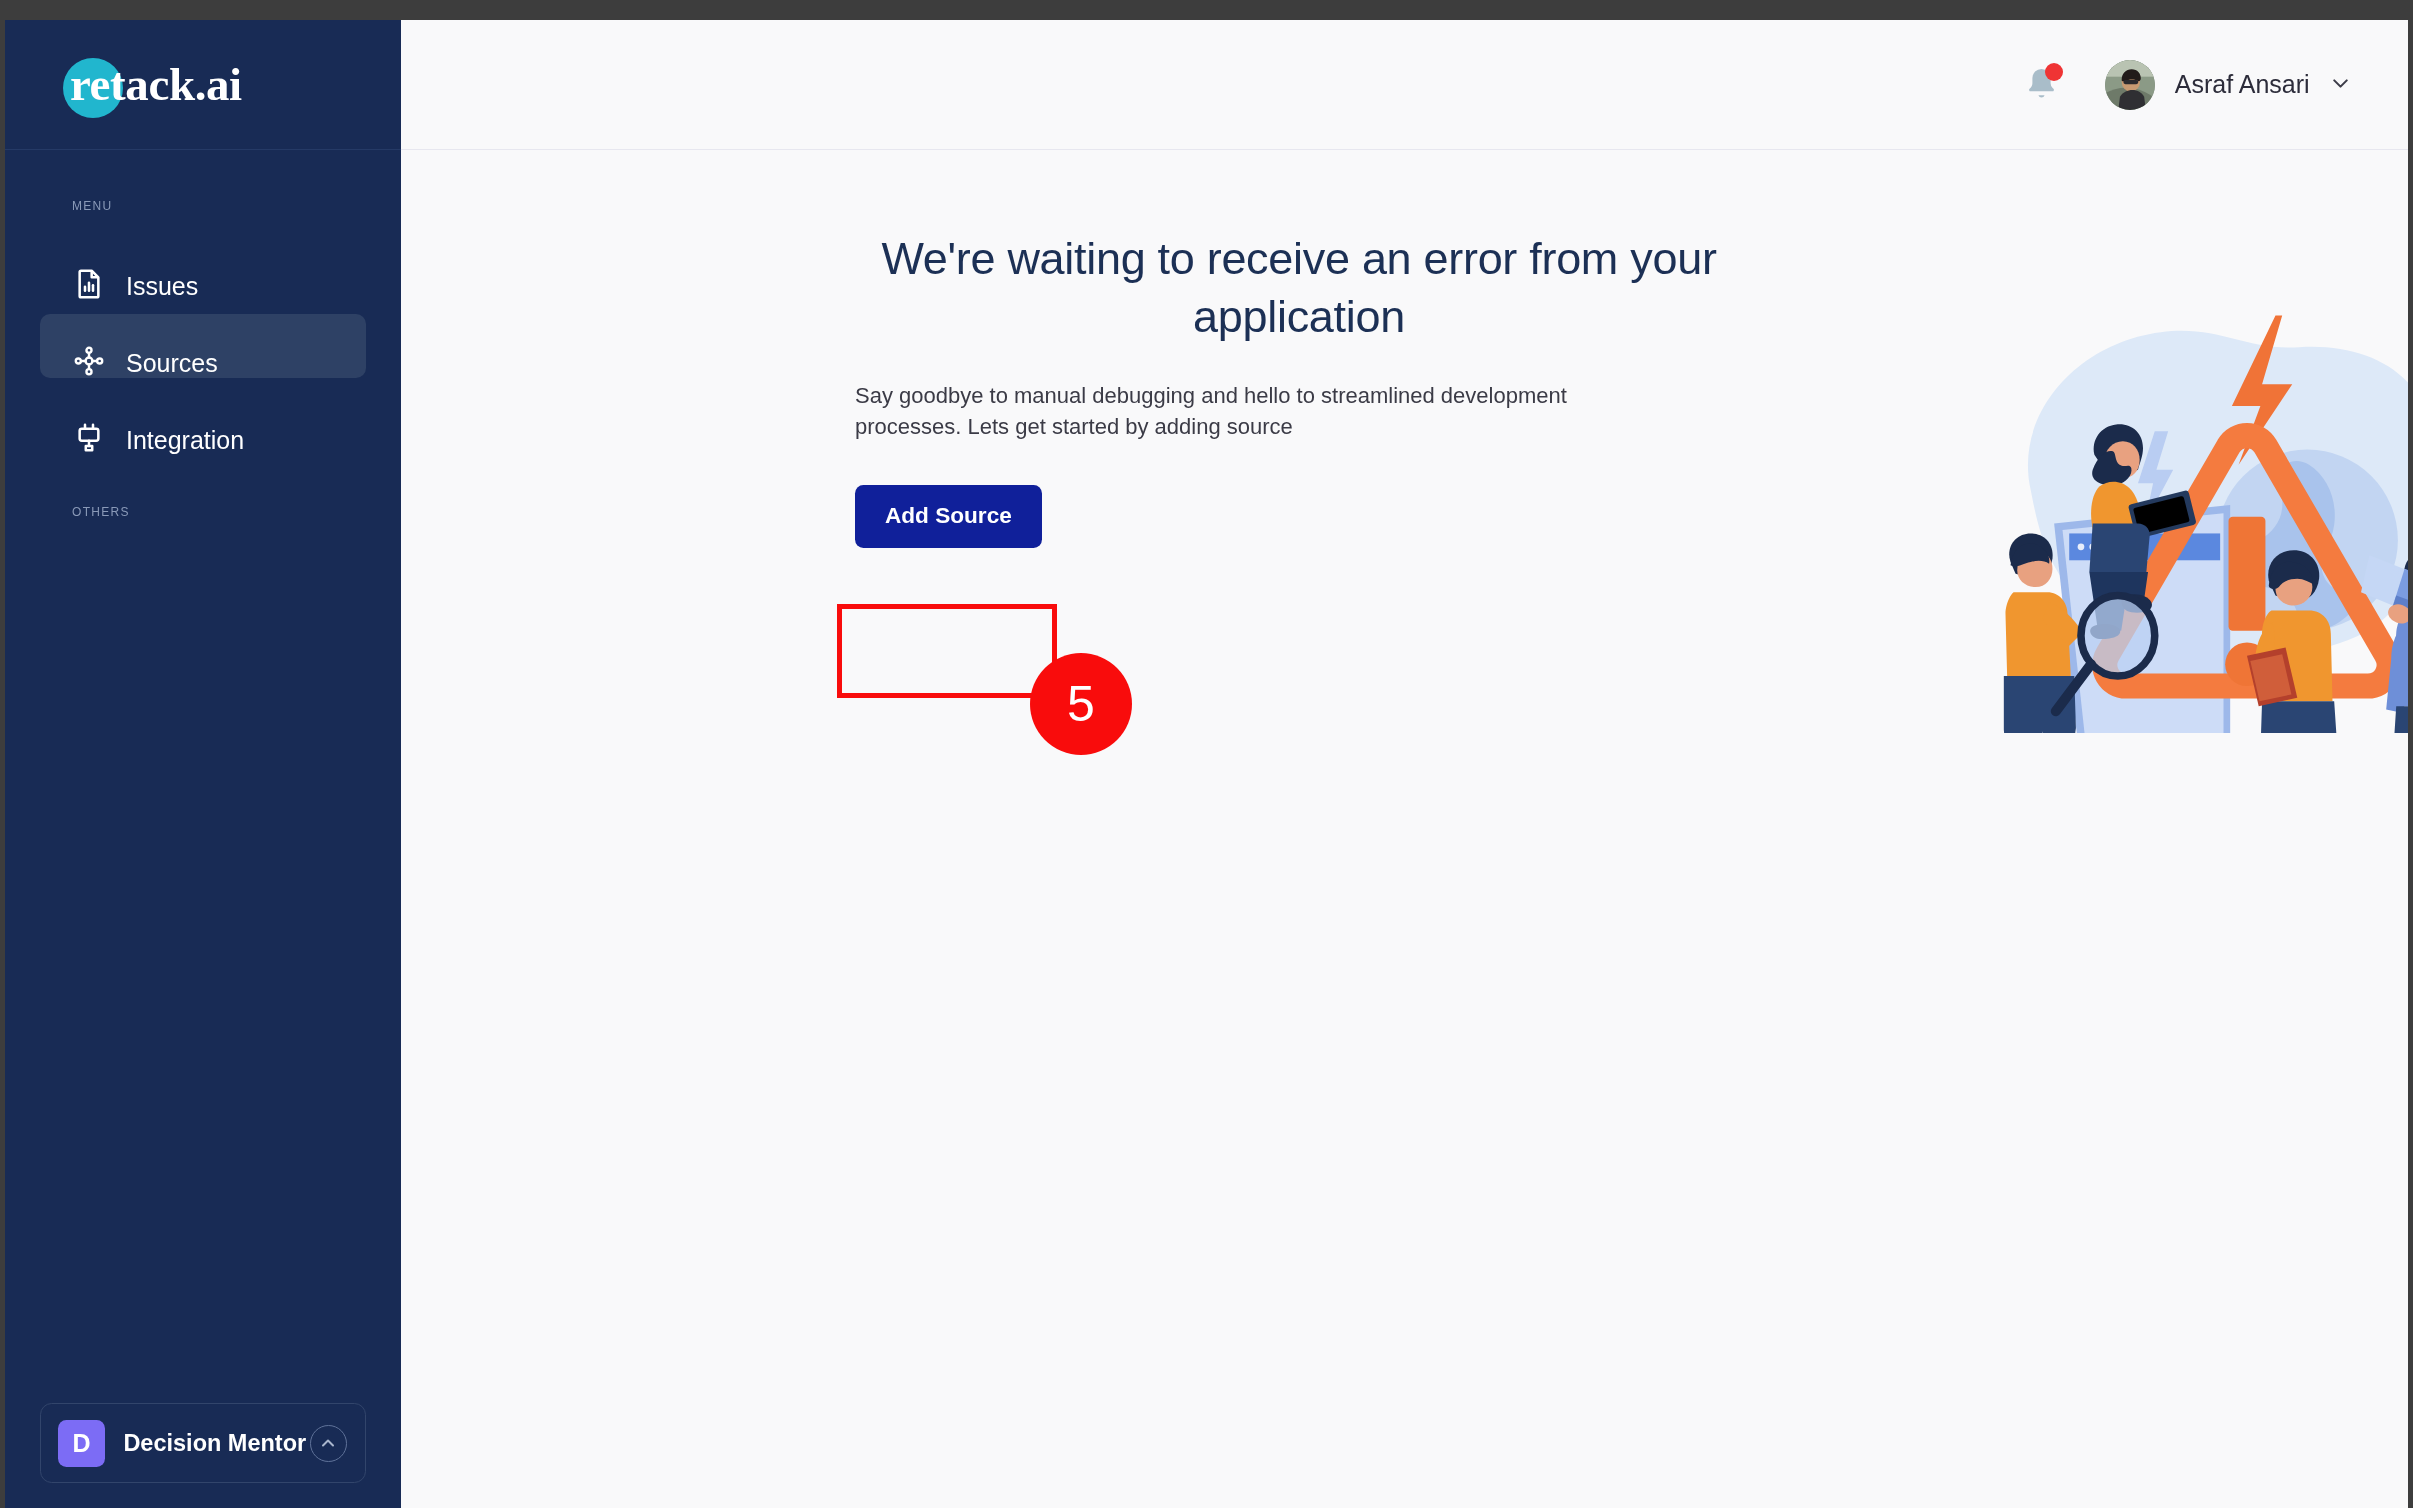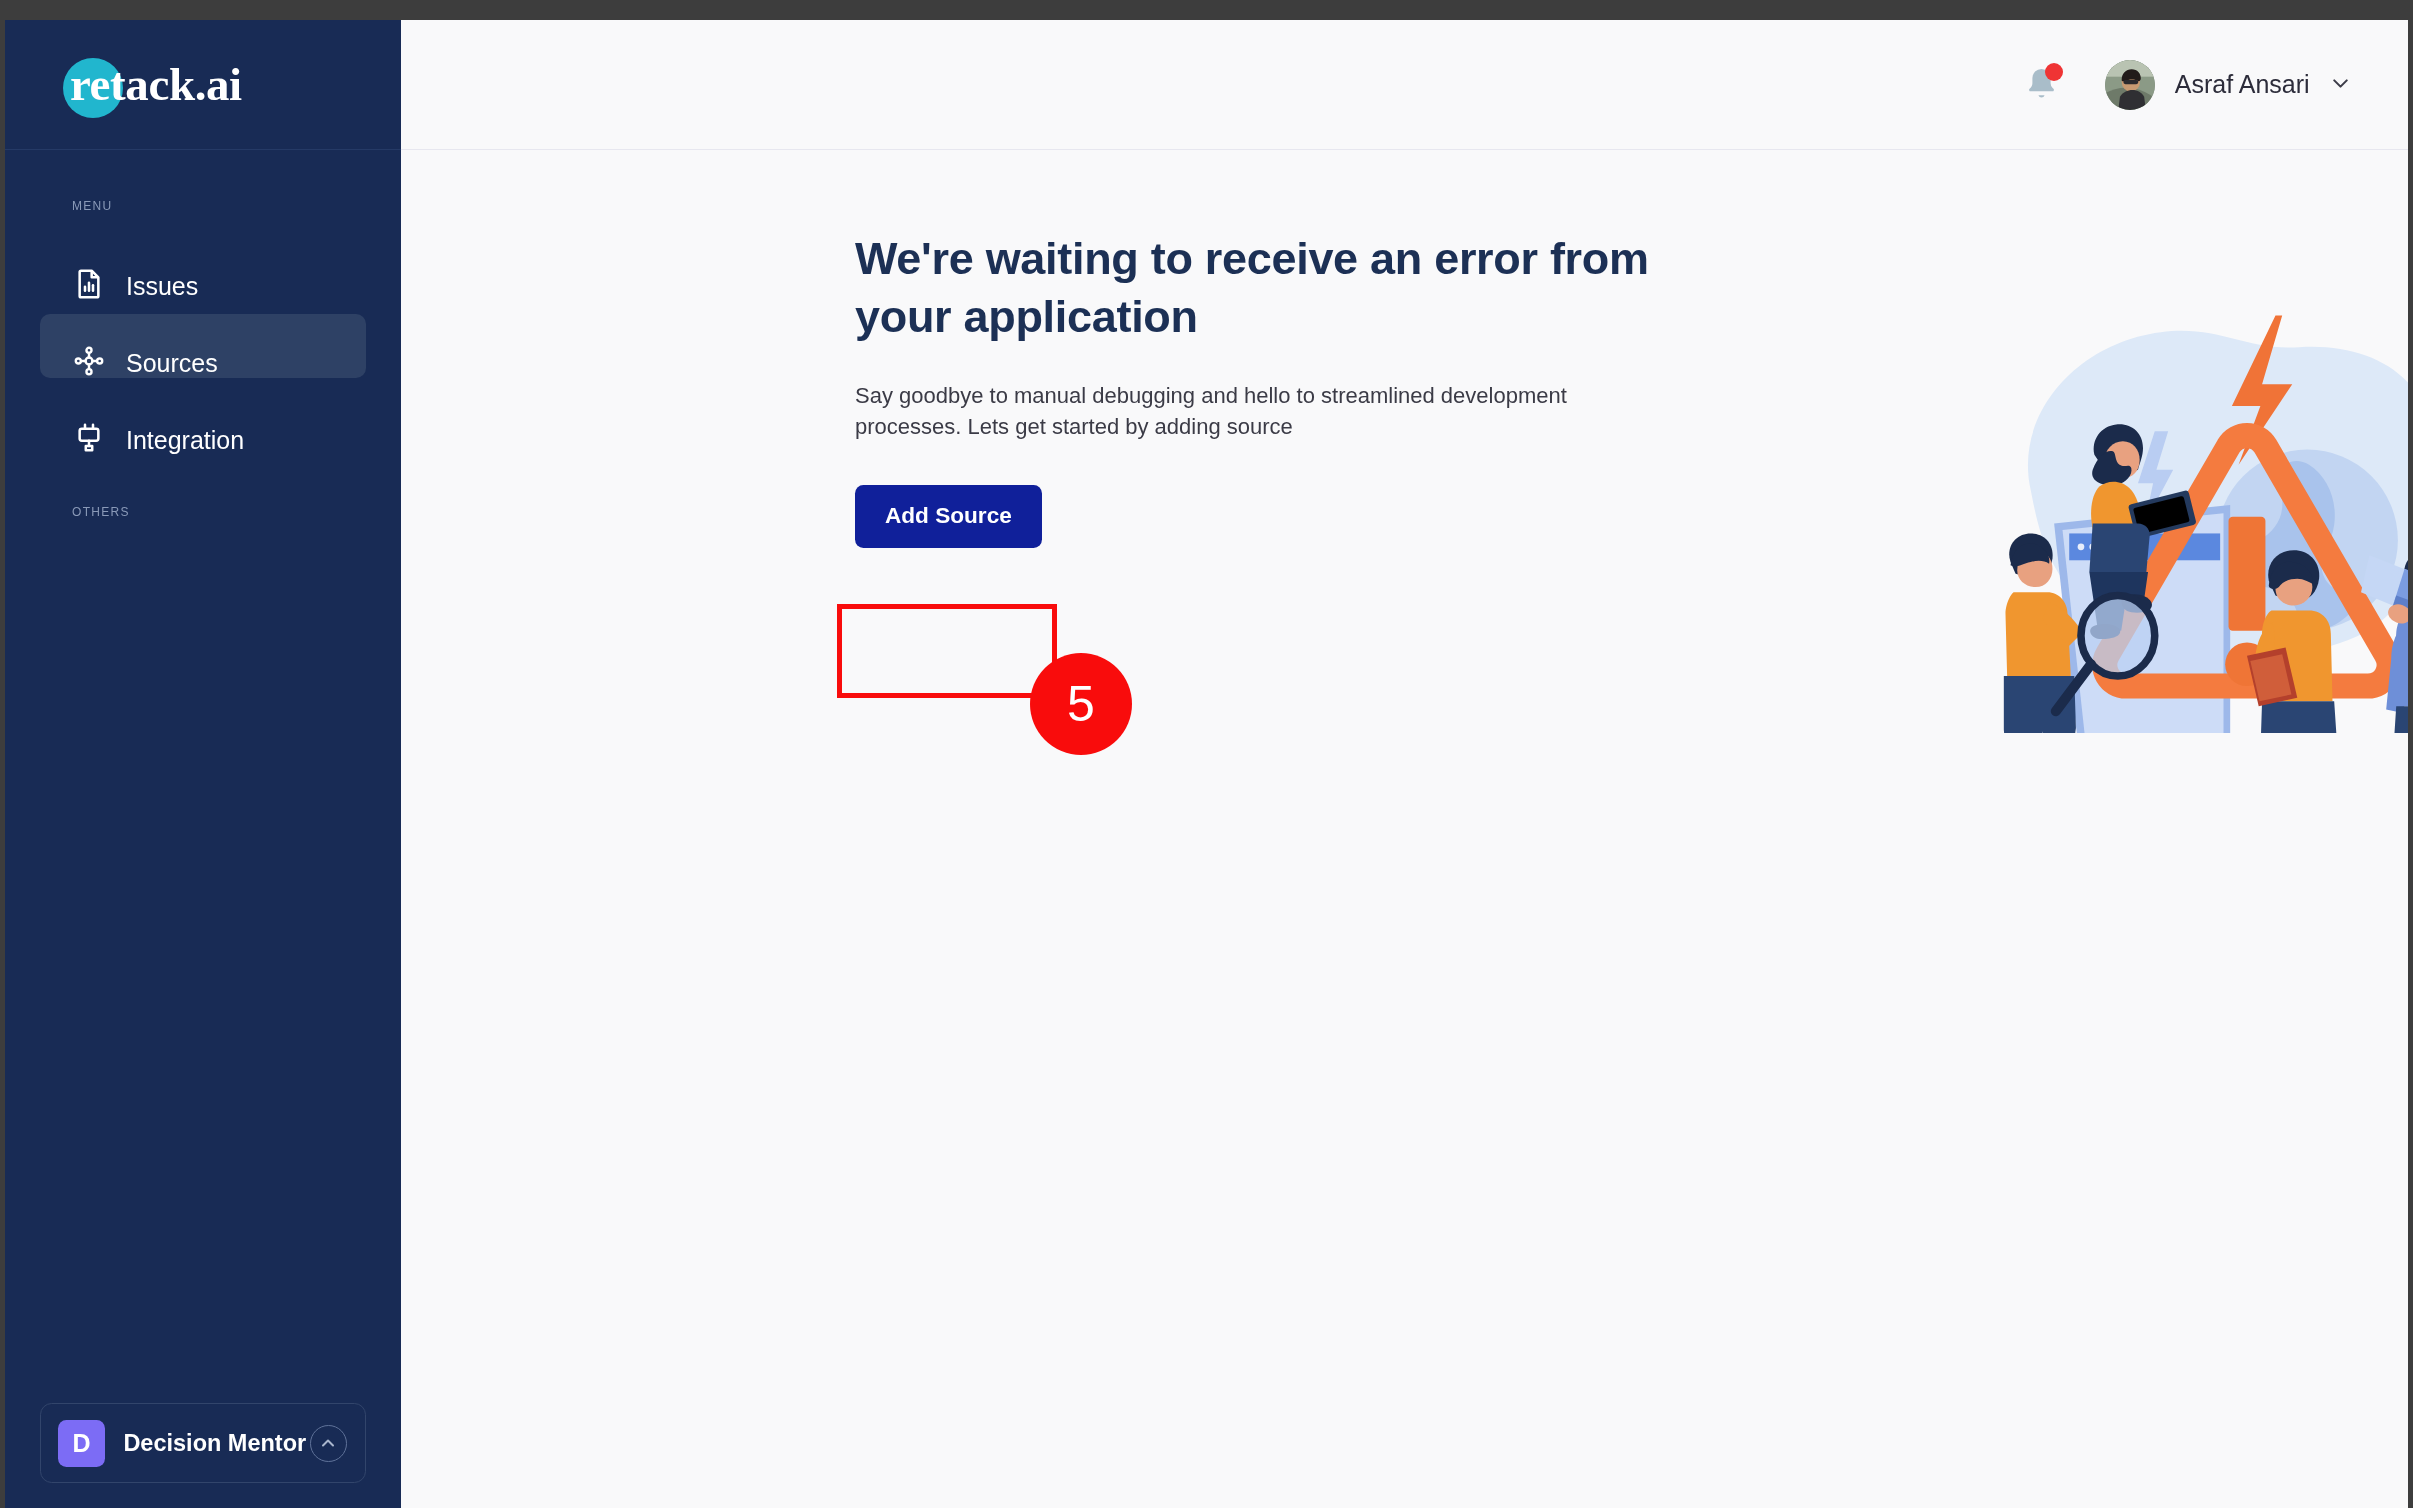--- a/index.html
+++ b/index.html
@@ -191,25 +191,26 @@
   }
 
   
   #content {
     flex: 1 1 auto;
     position: relative;
     padding: 80px 0 0 454px;
   }
   #page-heading {
     font-size: 45px;
-    font-weight: 700;
+    font-weight: 400;
     line-height: 1.28;
     color: #1c3055;
     max-width: 888px;
     letter-spacing: -0.3px;
+    text-align: center;
   }
   #page-subtext {
     margin-top: 35px;
     font-size: 22px;
     line-height: 1.42;
     color: #3b3b46;
     max-width: 754px;
   }
   #add-source-btn {
     margin-top: 42px;

